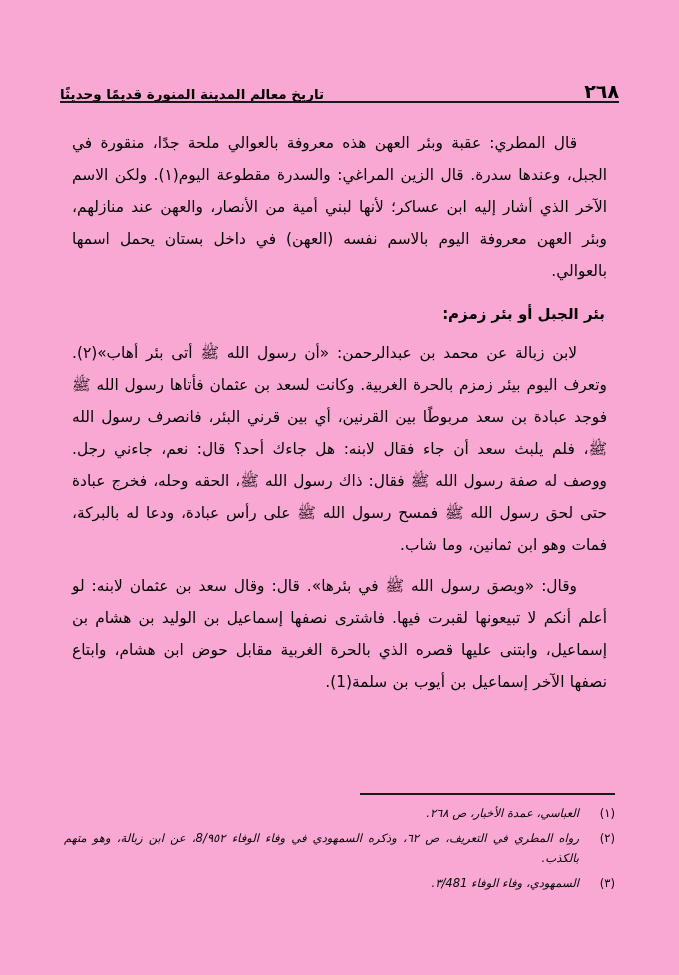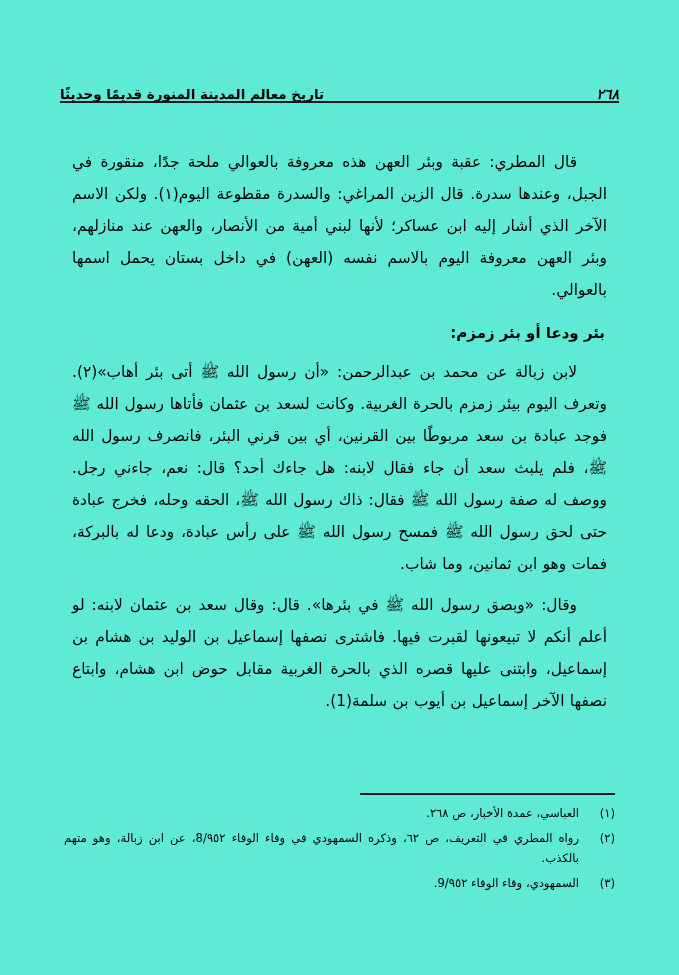--- a/index.html
+++ b/index.html
@@ -13,21 +13,21 @@
     height: 975px;
     position: relative;
     overflow: hidden;
     font-family: "DejaVu Sans", "Liberation Sans", sans-serif;
     color: #000000;
   }
 
   .page {
     position: absolute;
     inset: 0;
-    background: #5eead4;
+    background: #f9a8d4;
   }
 
   
   .header {
     position: absolute;
     top: 70px;
     left: 60px;
     right: 60px;
     height: 34px;
     display: flex;
@@ -37,39 +37,38 @@
   }
   .header-title {
     font-size: 13.5px;
     font-weight: 700;
     letter-spacing: 0;
     white-space: nowrap;
     line-height: 1.1;
     padding-bottom: 2px;
   }
   .header-page {
-    font-size: 14px;
+    font-size: 19px;
     font-weight: 700;
     padding-bottom: 2px;
     direction: rtl;
-    font-style: italic;
   }
   .header-rule {
     position: absolute;
     top: 101px;
     left: 60px;
     right: 60px;
     height: 2px;
     background: #1a1a1a;
   }
 
   
   .content {
     position: absolute;
-    top: 146px;
+    top: 127px;
     right: 72px;
     left: 72px;
     direction: rtl;
     text-align: justify;
     text-justify: inter-word;
   }
 
   p.para {
     margin: 0 0 9px 0;
     font-size: 15.4px;
@@ -115,38 +114,39 @@
   }
   .fn-marker {
     flex: 0 0 auto;
     width: 30px;
     text-align: right;
     padding-left: 6px;
   }
   .fn-text {
     flex: 1 1 auto;
     text-align: justify;
+    font-style: italic;
   }
 </style>
 </head>
 <body>
 
 <div class="page">
 
   <div class="header">
     <div class="header-title">تاريخ معالم المدينة المنورة قديمًا وحديثًا</div>
     <div class="header-page">٢٦٨</div>
   </div>
   <div class="header-rule"></div>
 
   <div class="content">
 
     <p class="para">قال المطري: عقبة وبئر العهن هذه معروفة بالعوالي ملحة جدًا، منقورة في الجبل، وعندها سدرة. قال الزين المراغي: والسدرة مقطوعة اليوم(١). ولكن الاسم الآخر الذي أشار إليه ابن عساكر؛ لأنها لبني أمية من الأنصار، والعهن عند منازلهم، وبئر العهن معروفة اليوم بالاسم نفسه (العهن) في داخل بستان يحمل اسمها بالعوالي.</p>
 
-    <h2 class="section-heading">بئر ودعا أو بئر زمزم:</h2>
+    <h2 class="section-heading">بئر الجبل أو بئر زمزم:</h2>
 
     <p class="para">لابن زبالة عن محمد بن عبدالرحمن: «أن رسول الله ﷺ أتى بئر أهاب»(٢). وتعرف اليوم بيئر زمزم بالحرة الغربية. وكانت لسعد بن عثمان فأتاها رسول الله ﷺ فوجد عبادة بن سعد مربوطًا بين القرنين، أي بين قرني البئر، فانصرف رسول الله ﷺ، فلم يلبث سعد أن جاء فقال لابنه: هل جاءك أحد؟ قال: نعم، جاءني رجل. ووصف له صفة رسول الله ﷺ فقال: ذاك رسول الله ﷺ، الحقه وحله، فخرج عبادة حتى لحق رسول الله ﷺ فمسح رسول الله ﷺ على رأس عبادة، ودعا له بالبركة، فمات وهو ابن ثمانين، وما شاب.</p>
 
     <p class="para">وقال: «وبصق رسول الله ﷺ في بئرها». قال: وقال سعد بن عثمان لابنه: لو أعلم أنكم لا تبيعونها لقبرت فيها. فاشترى نصفها إسماعيل بن الوليد بن هشام بن إسماعيل، وابتنى عليها قصره الذي بالحرة الغربية مقابل حوض ابن هشام، وابتاع نصفها الآخر إسماعيل بن أيوب بن سلمة(1).</p>
 
 
   </div>
 
   <div class="footnote-rule"></div>
 
@@ -157,18 +157,18 @@
       <span class="fn-text">العباسي، عمدة الأخبار، ص ٢٦٨.</span>
     </div>
 
     <div class="footnote">
       <span class="fn-marker">(٢)</span>
       <span class="fn-text">رواه المطري في التعريف، ص ٦٢، وذكره السمهودي في وفاء الوفاء 8/٩٥٢، عن ابن زبالة، وهو متهم بالكذب.</span>
     </div>
 
     <div class="footnote">
       <span class="fn-marker">(٣)</span>
-      <span class="fn-text">السمهودي، وفاء الوفاء 9/٩٥٢.</span>
+      <span class="fn-text">السمهودي، وفاء الوفاء ٣/481.</span>
     </div>
 
   </div>
 
 </div>
 
 </body></html>

